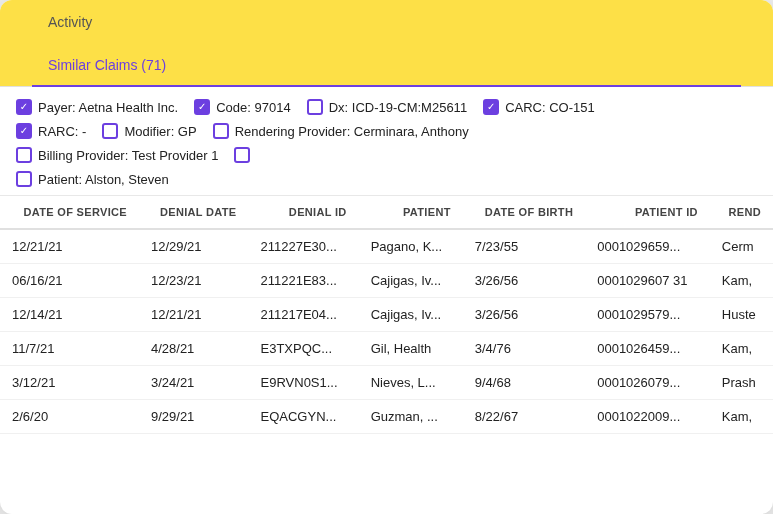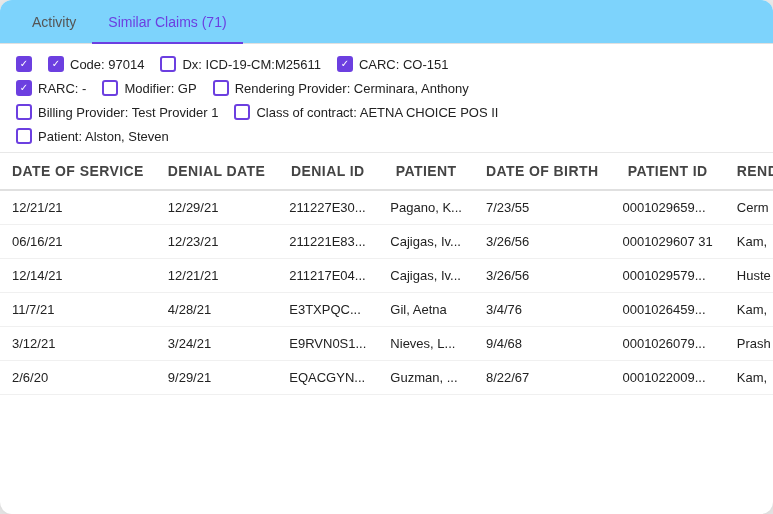--- a/index.html
+++ b/index.html
@@ -19,22 +19,23 @@
       border-radius: 12px;
       box-shadow: 0 4px 24px rgba(0,0,0,0.18);
       overflow: hidden;
       display: flex;
       flex-direction: column;
     }
     
     .tabs {
       display: flex;
       border-bottom: 1px solid #e0e0e0;
-      padding: 0 16px;
-      background: #7dd3fc;
+      padding: 0 32px;
+      background: #fde047;
+      flex-direction: column;
     }
     .tab {
       padding: 14px 16px 12px;
       font-size: 14px;
       cursor: pointer;
       color: #555;
       border-bottom: 2px solid transparent;
       margin-bottom: -1px;
     }
     .tab.active {
@@ -93,23 +94,23 @@
       width: 100%;
       border-collapse: collapse;
       font-size: 13px;
     }
     thead tr {
       background: #fff;
       border-bottom: 2px solid #e0e0e0;
     }
     thead th {
       padding: 10px 12px;
-      text-align: center;
+      text-align: right;
       font-weight: 700;
-      font-size: 14px;
+      font-size: 11px;
       color: #444;
       letter-spacing: 0.03em;
       white-space: nowrap;
     }
     tbody tr {
       border-bottom: 1px solid #f0f0f0;
       padding-left: 29px;
     }
     tbody td {
       padding: 9px 12px;
@@ -127,20 +128,21 @@
     <div class="tab active">Similar Claims (71)</div>
   </div>
 
   <div class="filters">
 
     <div class="filter-row">
       <div class="filter-item">
         <div class="checkbox">
             <span class="checkbox-check">✓</span>
           </div>
+        <span>Payer: Aetna Health Inc.</span>
       </div>
       <div class="filter-item">
         <div class="checkbox">
             <span class="checkbox-check">✓</span>
           </div>
         <span>Code: 97014</span>
       </div>
       <div class="filter-item">
         <div class="checkbox empty"></div>
         <span>Dx: ICD-19-CM:M25611</span>
@@ -170,21 +172,20 @@
       </div>
     </div>
 
     <div class="filter-row">
       <div class="filter-item">
         <div class="checkbox empty"></div>
         <span>Billing Provider: Test Provider 1</span>
       </div>
       <div class="filter-item">
         <div class="checkbox empty"></div>
-        <span>Class of contract: AETNA CHOICE POS II</span>
       </div>
     </div>
 
     <div class="filter-row">
       <div class="filter-item">
         <div class="checkbox empty"></div>
         <span>Patient: Alston, Steven</span>
       </div>
     </div>
   </div>
@@ -227,21 +228,21 @@
             <td>211217E04...</td>
             <td>Cajigas, Iv...</td>
             <td>3/26/56</td>
             <td>0001029579...</td>
             <td>Huste</td>
           </tr>
           <tr>
             <td>11/7/21</td>
             <td>4/28/21</td>
             <td>E3TXPQC...</td>
-            <td>Gil, Aetna</td>
+            <td>Gil, Health</td>
             <td>3/4/76</td>
             <td>0001026459...</td>
             <td>Kam,</td>
           </tr>
           <tr>
             <td>3/12/21</td>
             <td>3/24/21</td>
             <td>E9RVN0S1...</td>
             <td>Nieves, L...</td>
             <td>9/4/68</td>

